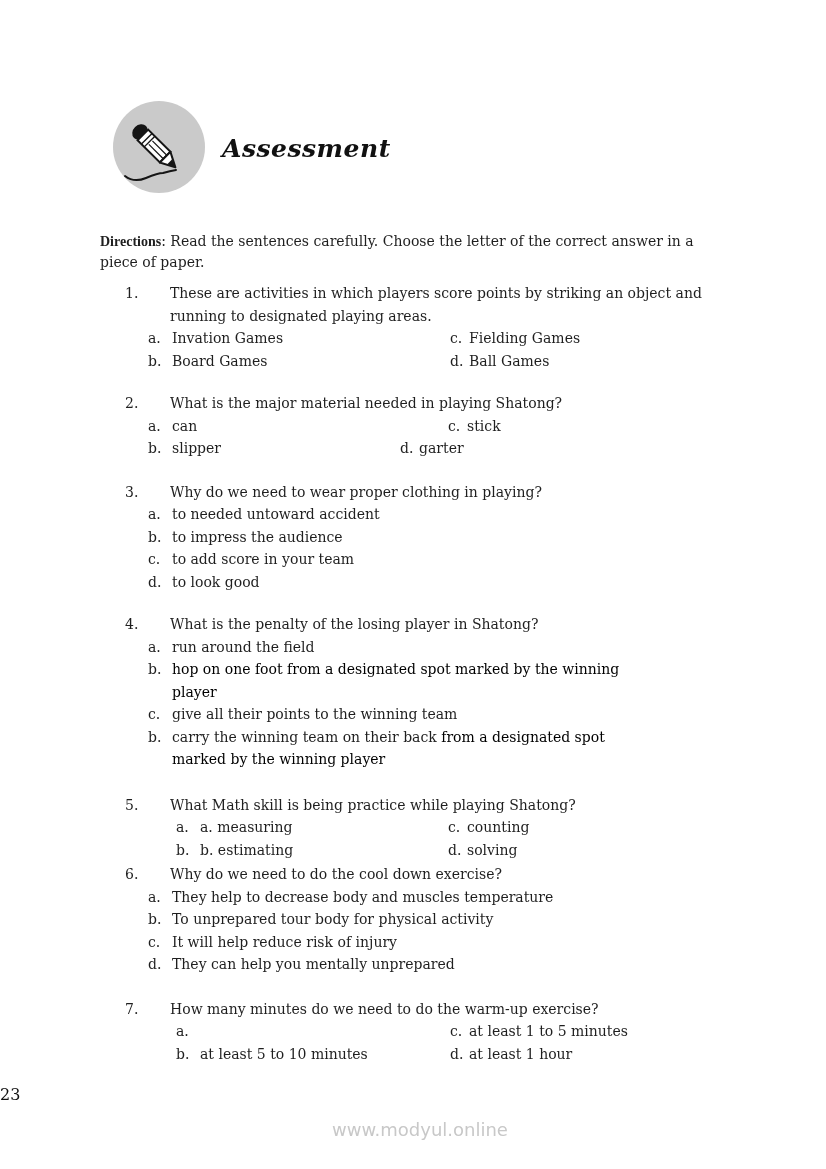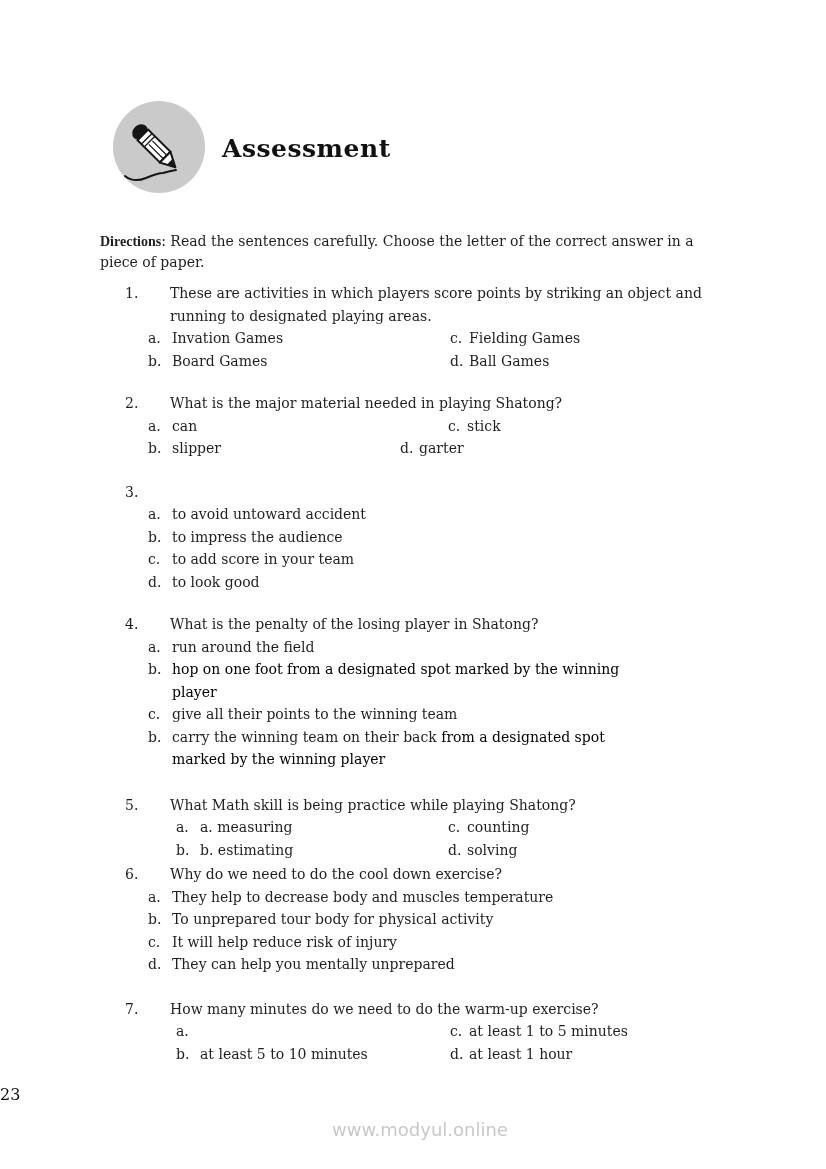--- a/index.html
+++ b/index.html
@@ -11,21 +11,21 @@
     font-family:"DejaVu Serif", serif;
     color:#1f1f1f;
     overflow:hidden;
   }
   .icon-circle {
     position:absolute; left:113px; top:101px;
     width:92px; height:92px;
   }
   .page-title {
     position:absolute; left:222px; top:134px;
-    font-size:25px; font-weight:bold; 
+    font-size:25px; font-weight:bold; font-style:italic;
     letter-spacing:0.5px; color:#111;
   }
   .content {
     position:absolute; left:100px; top:231px; width:630px;
     font-size:14px;
   }
   .directions { line-height:20px; max-width:628px; }
   .directions b { font-weight:bold;font-family:Liberation Serif, serif; }
   .question { line-height:22.5px; }
   #questions .question:nth-child(1){ margin-top:10px; }
@@ -134,25 +134,26 @@
             </div>
             <div class="opt right">
               <span class="opt-label">d.</span>
               <span class="opt-text">garter</span>
             </div>
           </div>
         </div>
         <div class="question">
           <div class="q-line">
             <span class="q-num">3.</span>
-          </div>
-          <div class="opt-row">
-            <div class="opt left" style="margin-left: 48px;">
-              <span class="opt-label">a.</span>
-              <span class="opt-text">to avoid untoward accident</span>
+            <span class="q-text">Why do we need to wear proper clothing in playing?</span>
+          </div>
+          <div class="opt-row">
+            <div class="opt left" style="margin-left: 48px;">
+              <span class="opt-label">a.</span>
+              <span class="opt-text">to needed untoward accident</span>
             </div>
           </div>
           <div class="opt-row">
             <div class="opt left" style="margin-left: 48px;">
               <span class="opt-label">b.</span>
               <span class="opt-text">to impress the audience</span>
             </div>
           </div>
           <div class="opt-row">
             <div class="opt left" style="margin-left: 48px;">

